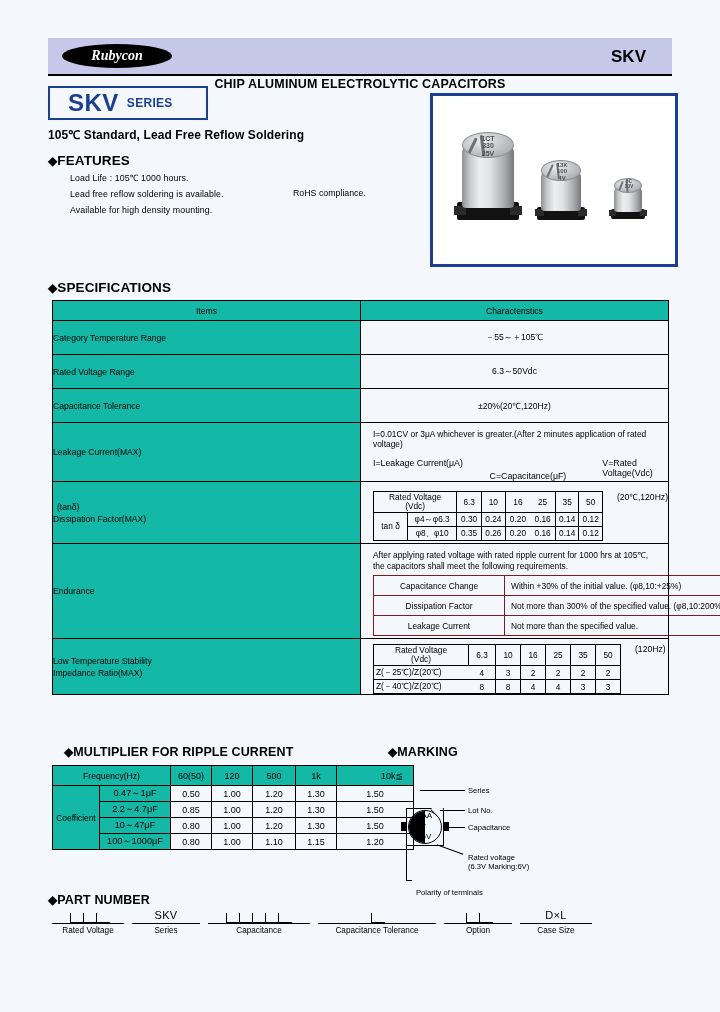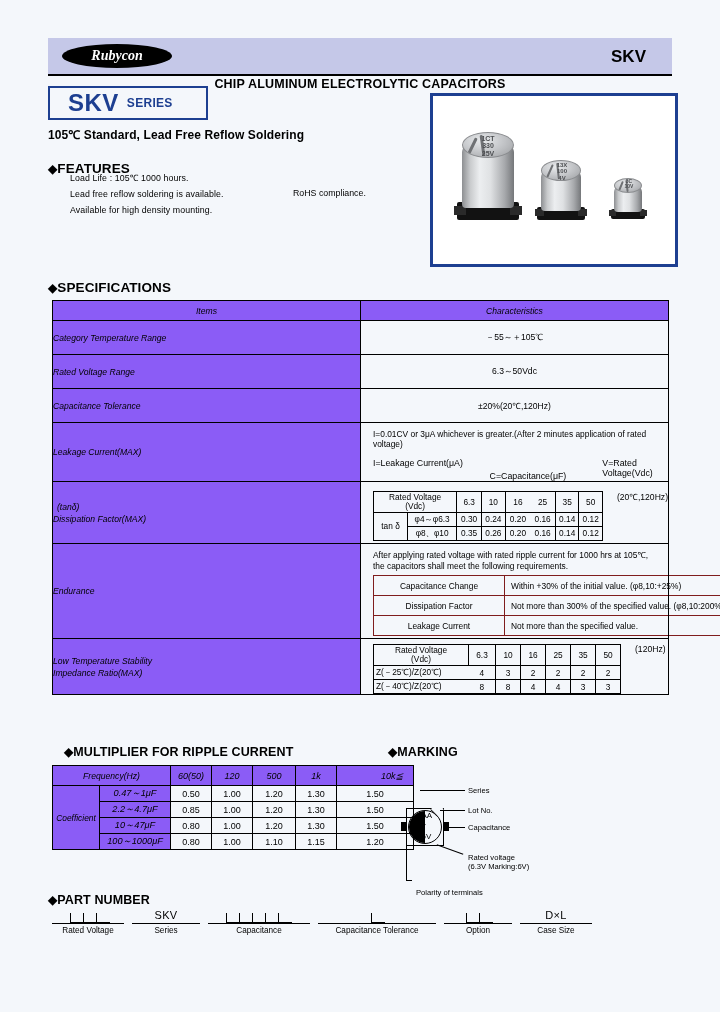--- a/index.html
+++ b/index.html
@@ -92,21 +92,21 @@
     position:absolute;background:#121212;border-radius:2px;
   }
   .cap .pad{position:absolute;background:#2a2a2a;}
   
   .spec-wrap{position:absolute;left:52px;top:300px;width:617px;}
   table.spec{border-collapse:collapse;width:617px;table-layout:fixed;}
   table.spec td,table.spec th{
     border:1px solid #000;font-size:8.6px;font-weight:normal;
     padding:0;vertical-align:middle;
   }
-  .lav{background:#8b5cf6;font-style:italic;}
+  .lav{background:#14b8a6;}
   .rowlabel{
     width:135px;padding-left:9px;color:#000;font-size:8.6px;line-height:12px;
   }
   .hdr-items{height:19px;text-align:center;font-size:8.6px;}
   .val-lg{font-size:11px;text-align:center;}
   
   table.inner{border-collapse:collapse;table-layout:fixed;}
   table.inner td{border:1px solid #000;font-size:8.3px;text-align:center;height:13px;padding:0 1px;}
   .nb-r{border-right:none !important;}
   .nb-l{border-left:none !important;}
@@ -170,21 +170,21 @@
   <div class="topband-title">CHIP ALUMINUM ELECTROLYTIC CAPACITORS</div>
   <div class="topband-series">SKV</div>
 </div>
 
 <div class="seriesbox">
   <span class="big">SKV</span>
   <span class="small">SERIES</span>
 </div>
 <div class="subtitle">105℃ Standard, Lead Free Reflow Soldering</div>
 
-<div class="sec-head" style="left:48px;top:161px;">
+<div class="sec-head" style="left:48px;top:153px;">
   <span class="dia">◆</span><span>FEATURES</span>
 </div>
 <div class="feat-list">
   <div>Load Life : 105℃ 1000 hours.</div>
   <div>Lead free reflow soldering is available.</div>
   <div>Available for high density mounting.</div>
 </div>
 <div class="rohs">RoHS compliance.</div>
 
 <div class="photobox">

